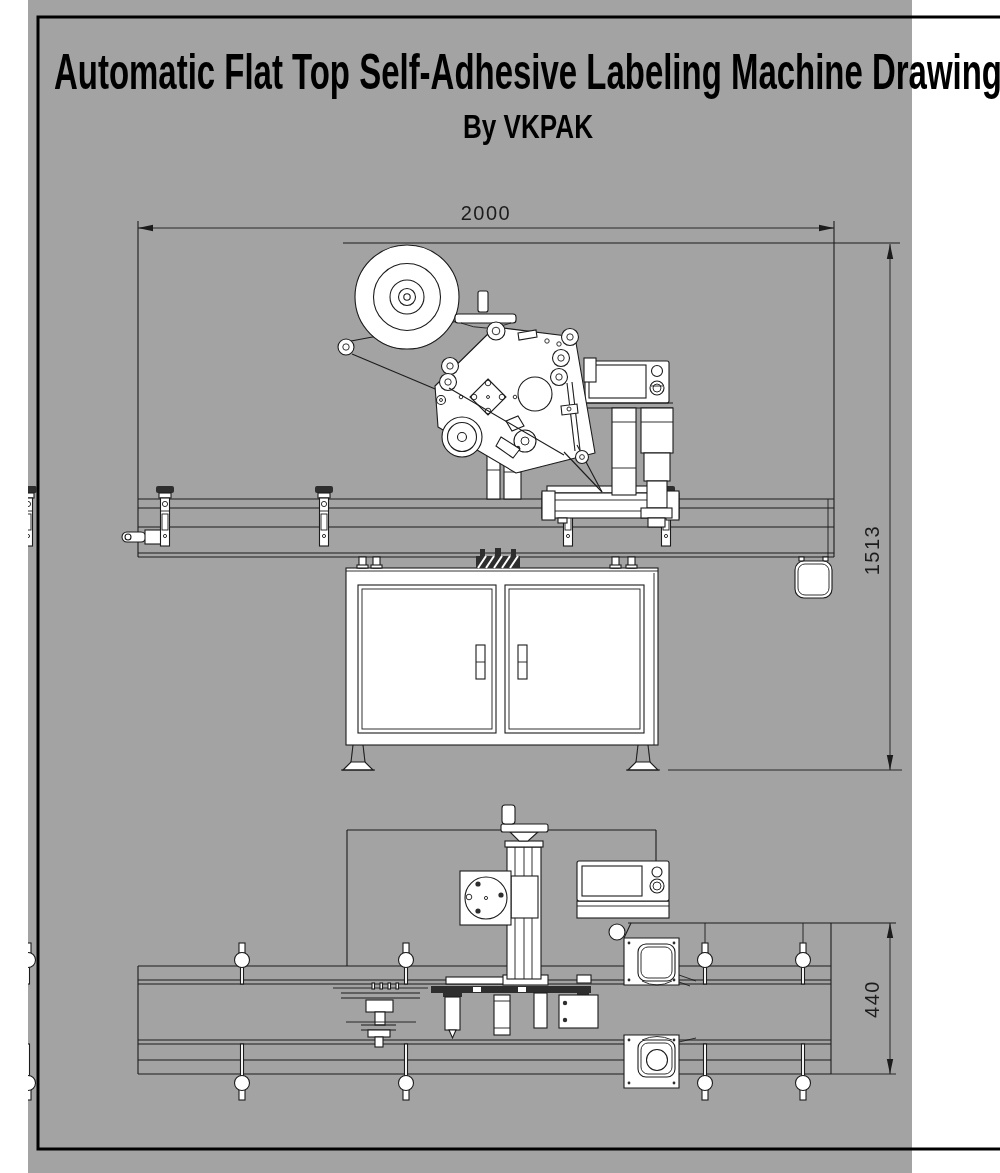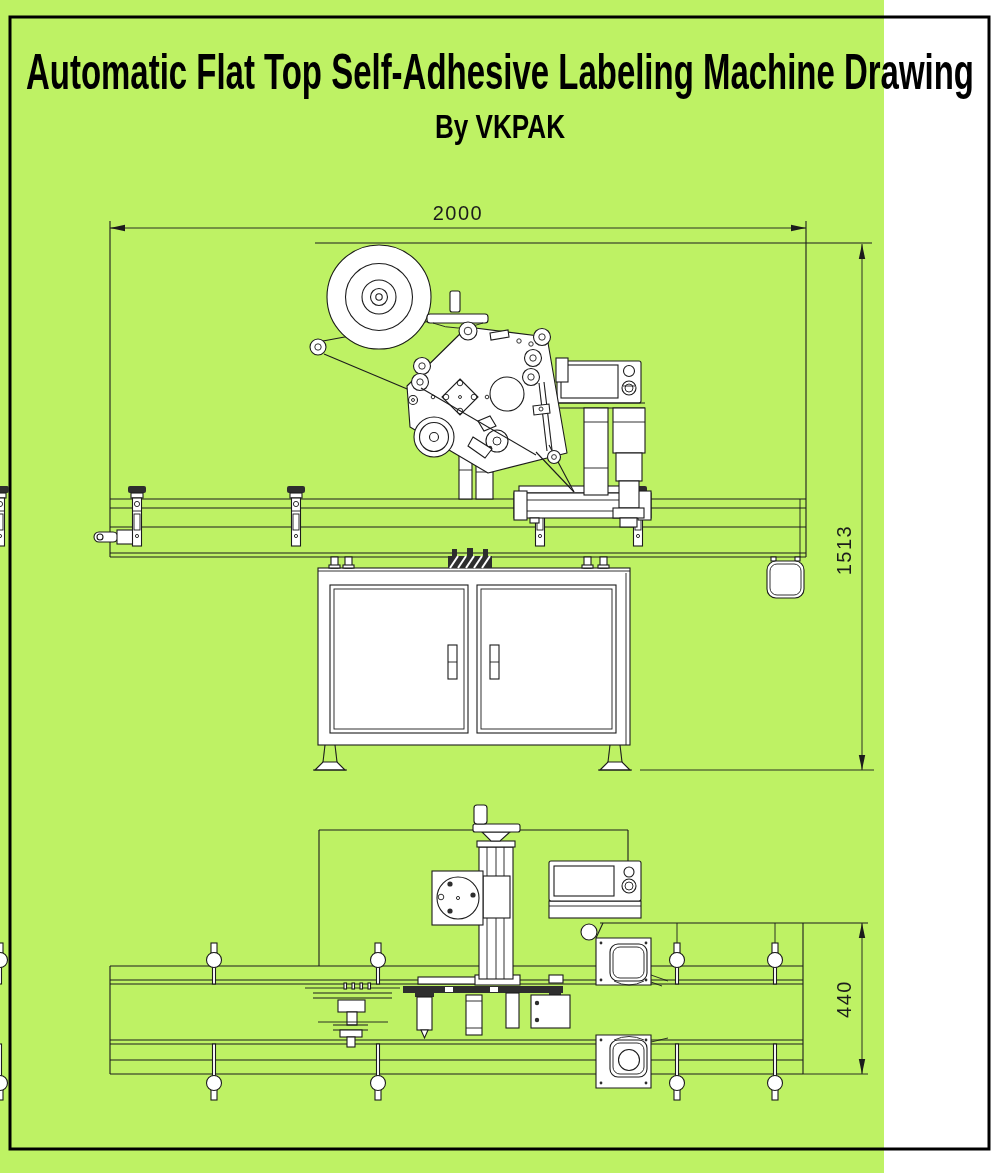--- a/index.html
+++ b/index.html
@@ -1,16 +1,16 @@
 <!DOCTYPE html>
 <html><head>
 <meta charset="utf-8">
 <style>
   html,body{margin:0;padding:0;background:#ffffff;}
-  .page{width:884px;height:1173px;position:relative;background:#bef264;font-family:"Liberation Sans",sans-serif;}
+  .page{width:884px;height:1173px;position:relative;background:#a3a3a3;font-family:"Liberation Sans",sans-serif;margin-left:28px;}
   svg{display:block;}
   .ln{stroke:#1c1c1c;stroke-width:1.1;fill:none;}
   .lnw{stroke:#1c1c1c;stroke-width:1.1;fill:#ffffff;}
   .thin{stroke:#1c1c1c;stroke-width:0.9;fill:none;}
   .dark{fill:#2e2e2e;stroke:none;}
   .arrow{fill:#1c1c1c;stroke:none;}
   .dimtext{font-family:"Liberation Sans",sans-serif;font-size:20px;fill:#1c1c1c;letter-spacing:1.5px;}
   .titletext{font-family:"Liberation Sans",sans-serif;font-weight:bold;fill:#000;}
 </style>
 </head>

